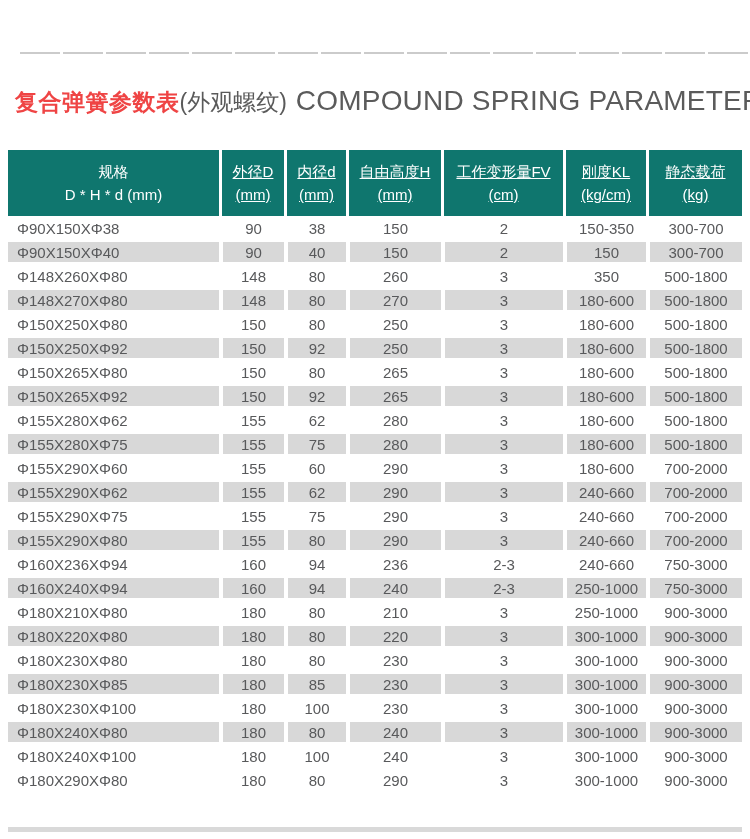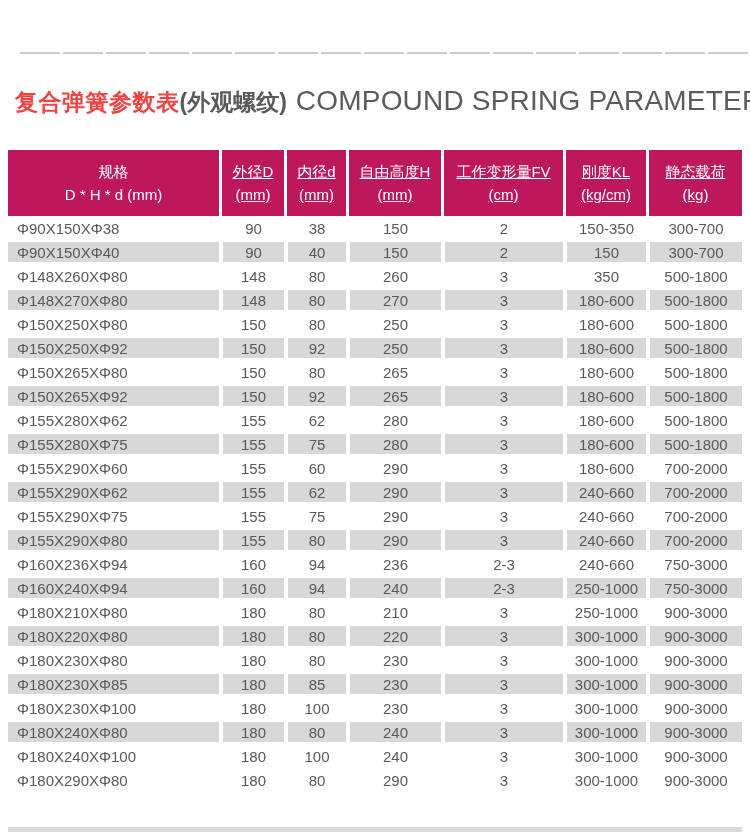--- a/index.html
+++ b/index.html
@@ -34,21 +34,21 @@
     line-height: 30px;
   }
   .t-zh-bold {
     font-size: 23px;
     font-weight: bold;
     color: #ef4444;
     letter-spacing: 0.5px;
   }
   .t-zh {
     font-size: 23px;
-    font-weight: bold;
+    font-weight: normal;
     color: #5a5a5a;
   }
   .t-en {
     font-size: 28px;
     font-weight: normal;
     color: #5b5b5b;
     margin-left: 9px;
     letter-spacing: 0.2px;
   }
 
@@ -67,21 +67,21 @@
   }
   col.c1 { width: 211px; }
   col.c2 { width: 65px; }
   col.c3 { width: 62px; }
   col.c4 { width: 95px; }
   col.c5 { width: 122px; }
   col.c6 { width: 83px; }
   col.c7 { width: 96px; }
 
   thead th {
-    background: #be185d;
+    background: #0f766e;
     color: #ffffff;
     font-weight: normal;
     font-size: 15px;
     height: 66px;
     padding: 0;
     box-sizing: border-box;
     vertical-align: middle;
     text-align: center;
   }
   thead th + th { border-left: 3px solid #ffffff; text-decoration: underline; }

